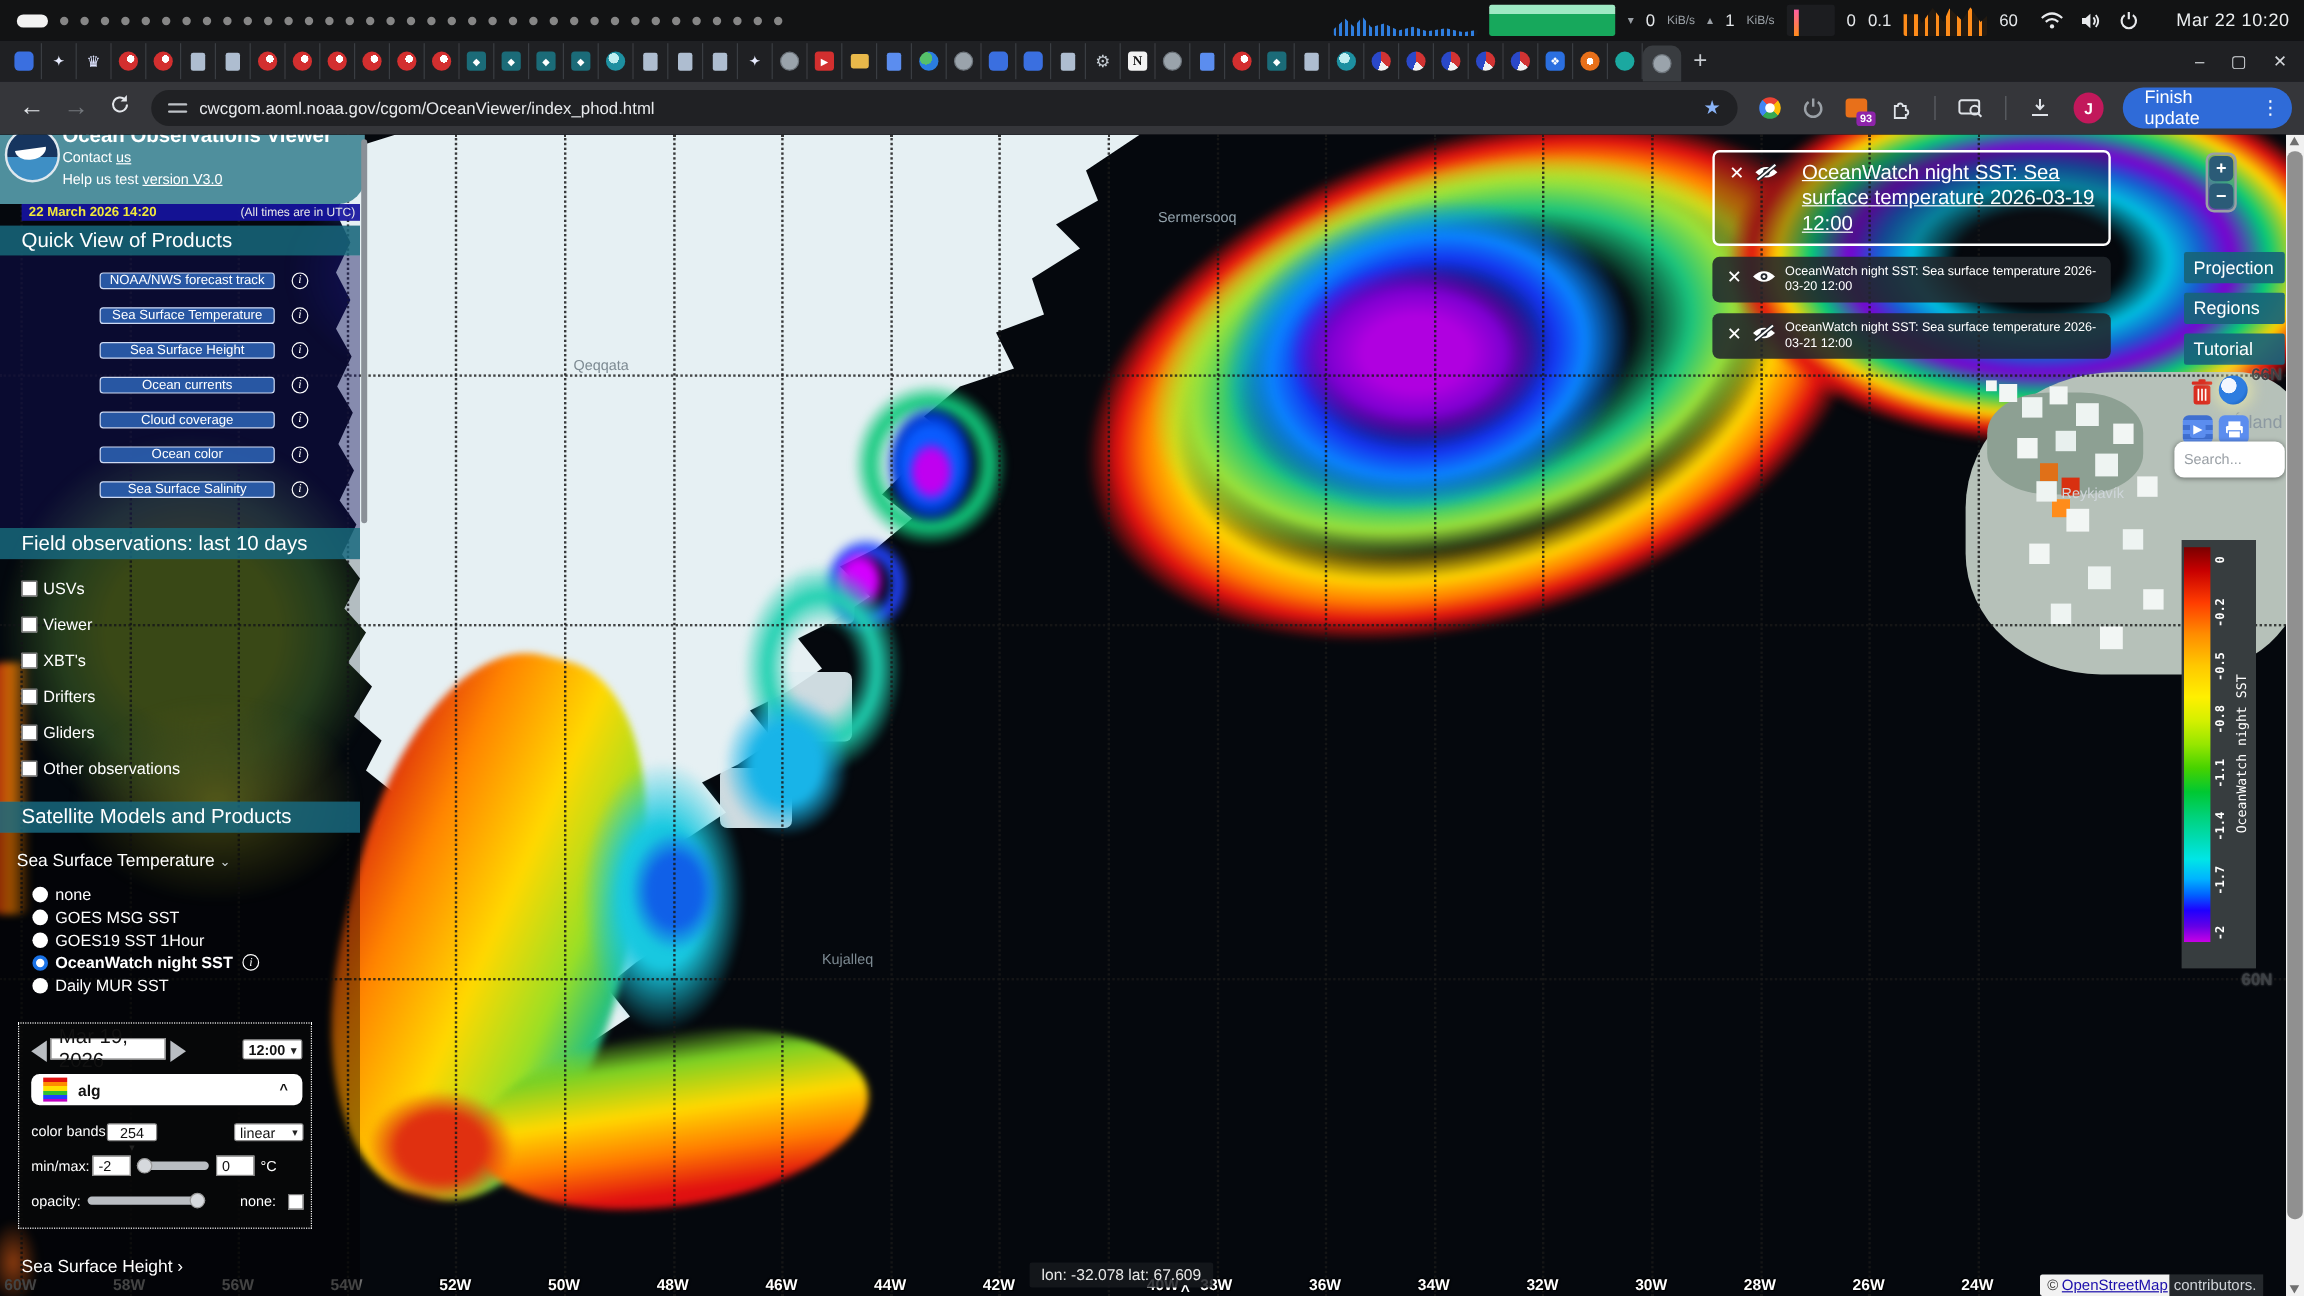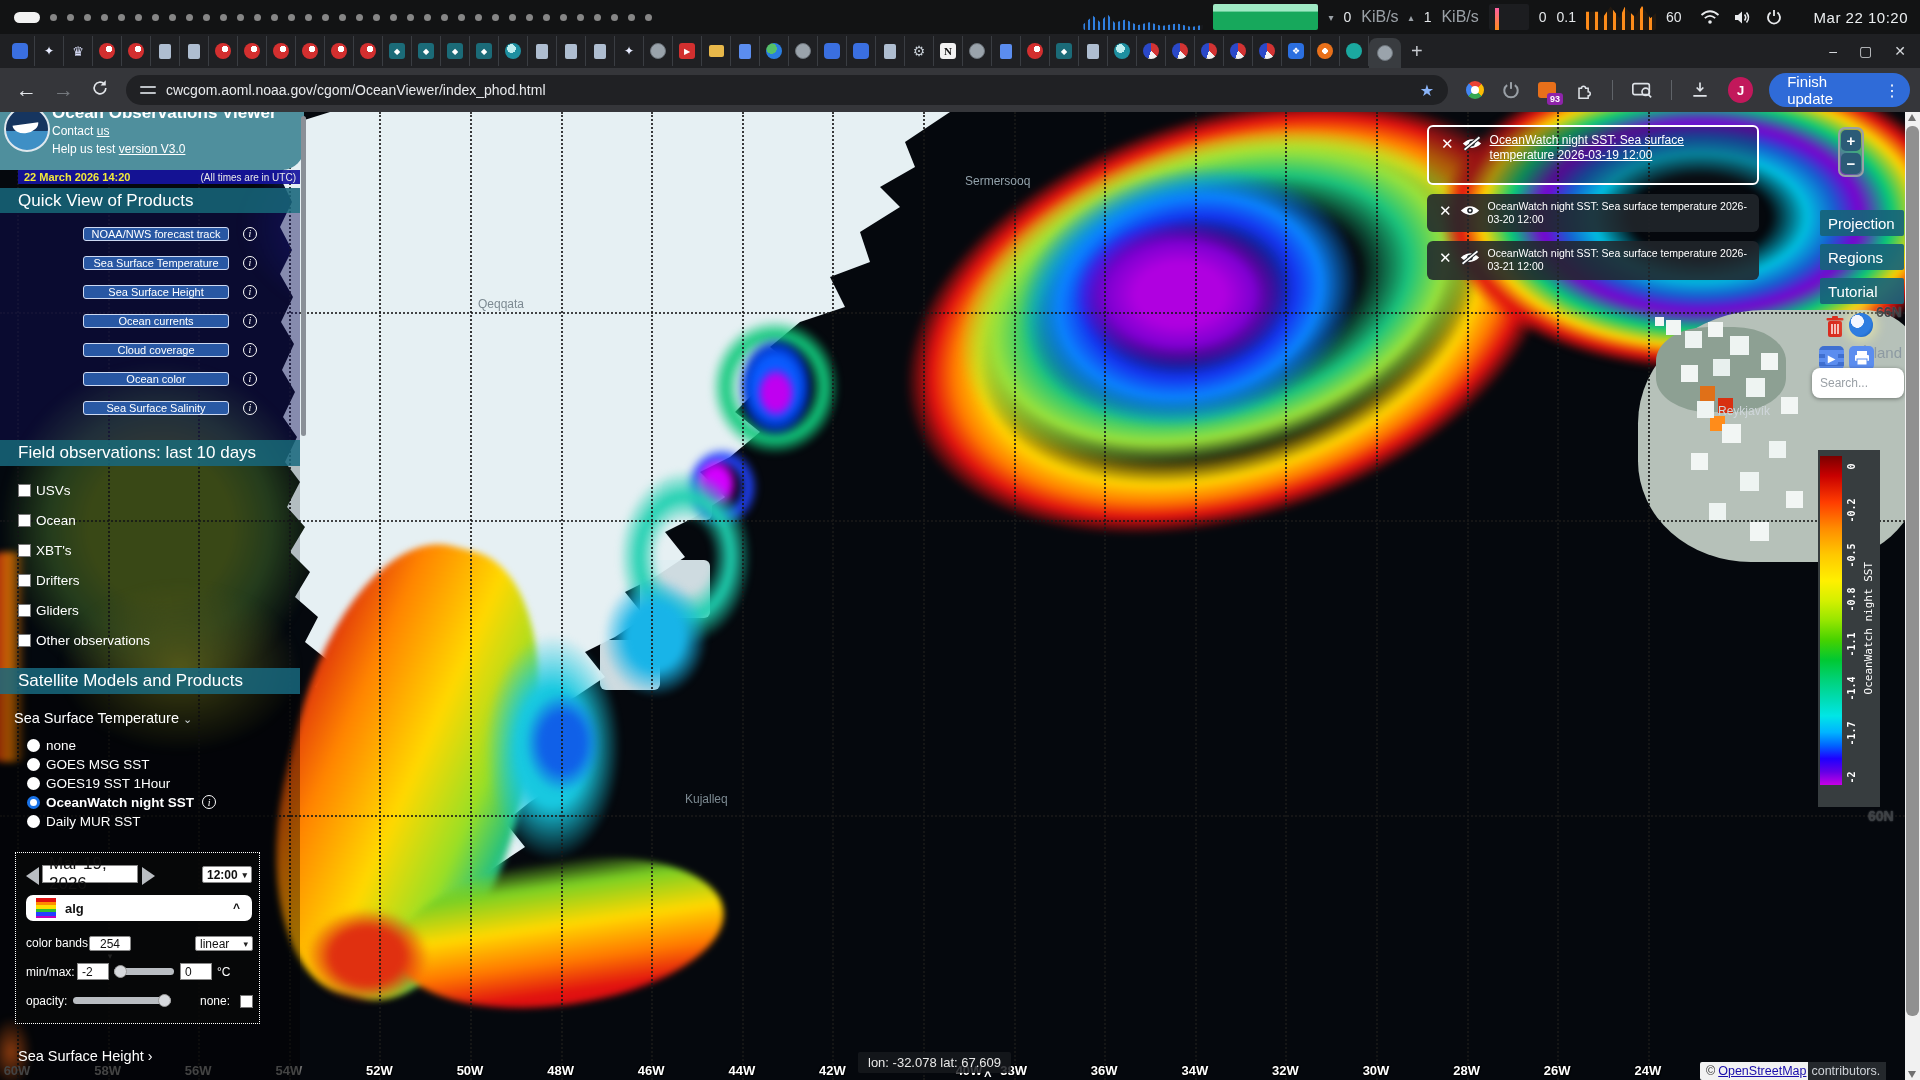--- a/index.html
+++ b/index.html
@@ -11,21 +11,21 @@
   #ws-active{width:26px;height:11px;border-radius:6px;background:#f2f2f2;}
   .ws-dot{width:7px;height:7px;border-radius:50%;background:#868686;}
   #sys-right{margin-left:auto;display:flex;align-items:center;gap:10px;margin-right:12px;}
   .graph{height:26px;border-radius:2px;}
   #g-net{width:120px;background:#16181c;background-image:repeating-linear-gradient(90deg,#2f7fe0 0 2px,transparent 2px 5px);background-size:100% 100%;clip-path:polygon(0 78%,8% 45%,14% 70%,20% 38%,26% 72%,35% 60%,45% 82%,55% 70%,65% 85%,78% 75%,90% 88%,100% 80%,100% 100%,0 100%);}
   #g-mem{width:105px;background:linear-gradient(180deg,#9fe9c4 0 28%,#17a85c 30% 100%);}
   #g-pink{width:40px;background:#1c1d20;position:relative;overflow:hidden;}
   #g-pink::before{content:"";position:absolute;left:6px;bottom:0;width:4px;height:22px;background:linear-gradient(180deg,#ff5fa2,#ff8c1a);}
   #g-orange{width:70px;background:#241a10;background-image:repeating-linear-gradient(90deg,#ff8c1a 0 3px,transparent 3px 9px);clip-path:polygon(0 100%,0 30%,18% 30%,22% 60%,35% 10%,48% 55%,55% 12%,70% 50%,80% 8%,92% 55%,100% 35%,100% 100%);}
   .sys-num{color:#e4e7ea;font-size:14px;}
-  .sys-unit{font-size:16px;color:#9aa0a6;}
+  .sys-unit{font-size:10px;color:#9aa0a6;}
   .sys-caret{color:#9aa0a6;font-size:10px;}
   #sys-icons{display:flex;align-items:center;gap:14px;margin:0 8px;}
   #sys-icons svg{display:block;}
   #clock{font-size:15px;color:#eceff1;margin-left:14px;letter-spacing:.5px;}
 
   
   #tabstrip{position:absolute;left:0;top:34px;width:1920px;height:34px;background:#1f2023;display:flex;align-items:center;z-index:100;}
   #tabs{display:flex;align-items:center;height:100%;margin-left:6px;}
   .tab{width:28px;height:30px;display:flex;align-items:center;justify-content:center;border-right:1px solid #3a3d42;}
   .tab.active{background:#393c40;border-radius:8px 8px 0 0;height:30px;margin-top:4px;border-right:none;width:32px;}
@@ -147,21 +147,21 @@
   .slider{position:absolute;height:7px;background:#b9bdc2;border-radius:4px;}
   .slider .thumb{position:absolute;top:-3px;width:13px;height:13px;border-radius:50%;background:#d6d9dd;border:1px solid #999;box-sizing:border-box;}
   #cache-box{position:absolute;left:224px;top:142px;width:13px;height:13px;background:#fff;border:1px solid #777;box-sizing:border-box;}
   #next-section{position:absolute;left:18px;top:936px;font-size:14.5px;color:#fff;z-index:41;}
   #sb-scrollthumb{position:absolute;left:301px;top:4px;width:5px;height:320px;background:#8a9097;border-radius:3px;z-index:41;}
 
   
   #layers{position:absolute;left:1427px;top:13px;width:332px;display:flex;flex-direction:column;gap:9px;z-index:50;}
   .layer-item{position:relative;display:flex;align-items:flex-start;padding:6px 8px;border-radius:6px;color:#fff;background:rgba(33,38,43,.88);}
   .layer-item.active{background:rgba(20,24,28,.35);border:2px solid #fff;}
-  .layer-item.active .layer-title{font-size:12px;text-decoration:underline;min-height:44px;}
+  .layer-item.active .layer-title{font-size:17px;text-decoration:underline;min-height:44px;margin-left:12px;}
   .layer-x{color:#fff;font-size:15px;margin:2px 6px 0 4px;}
   .layer-x::before{content:"✕";}
   .layer-eye{margin:3px 8px 0 2px;}
   .layer-item .slash{display:none;}
   .layer-item.eye-off .slash{display:block;}
   .layer-title{font-size:10.5px;line-height:1.25;}
 
   
   #zoomctl{position:absolute;left:1838px;top:15px;width:26px;height:50px;background:rgba(120,130,140,.45);border:2px solid #9aa0a6;border-radius:7px;z-index:50;display:flex;flex-direction:column;gap:2px;padding:1px;box-sizing:border-box;}
   .zbtn{flex:1;background:#2b5b77;border-radius:5px;color:#fff;font-size:15px;font-weight:bold;display:flex;align-items:center;justify-content:center;}
@@ -690,21 +690,21 @@
       <div id="fo-body"></div>
       <div id="fo-list">
 
           <label class="obs-row">
             <span class="checkbox"></span>
             <span class="obs-label">USVs</span>
           </label>
 
           <label class="obs-row">
             <span class="checkbox"></span>
-            <span class="obs-label">Ocean</span>
+            <span class="obs-label">Viewer</span>
           </label>
 
           <label class="obs-row">
             <span class="checkbox"></span>
             <span class="obs-label">XBT's</span>
           </label>
 
           <label class="obs-row">
             <span class="checkbox"></span>
             <span class="obs-label">Drifters</span>

